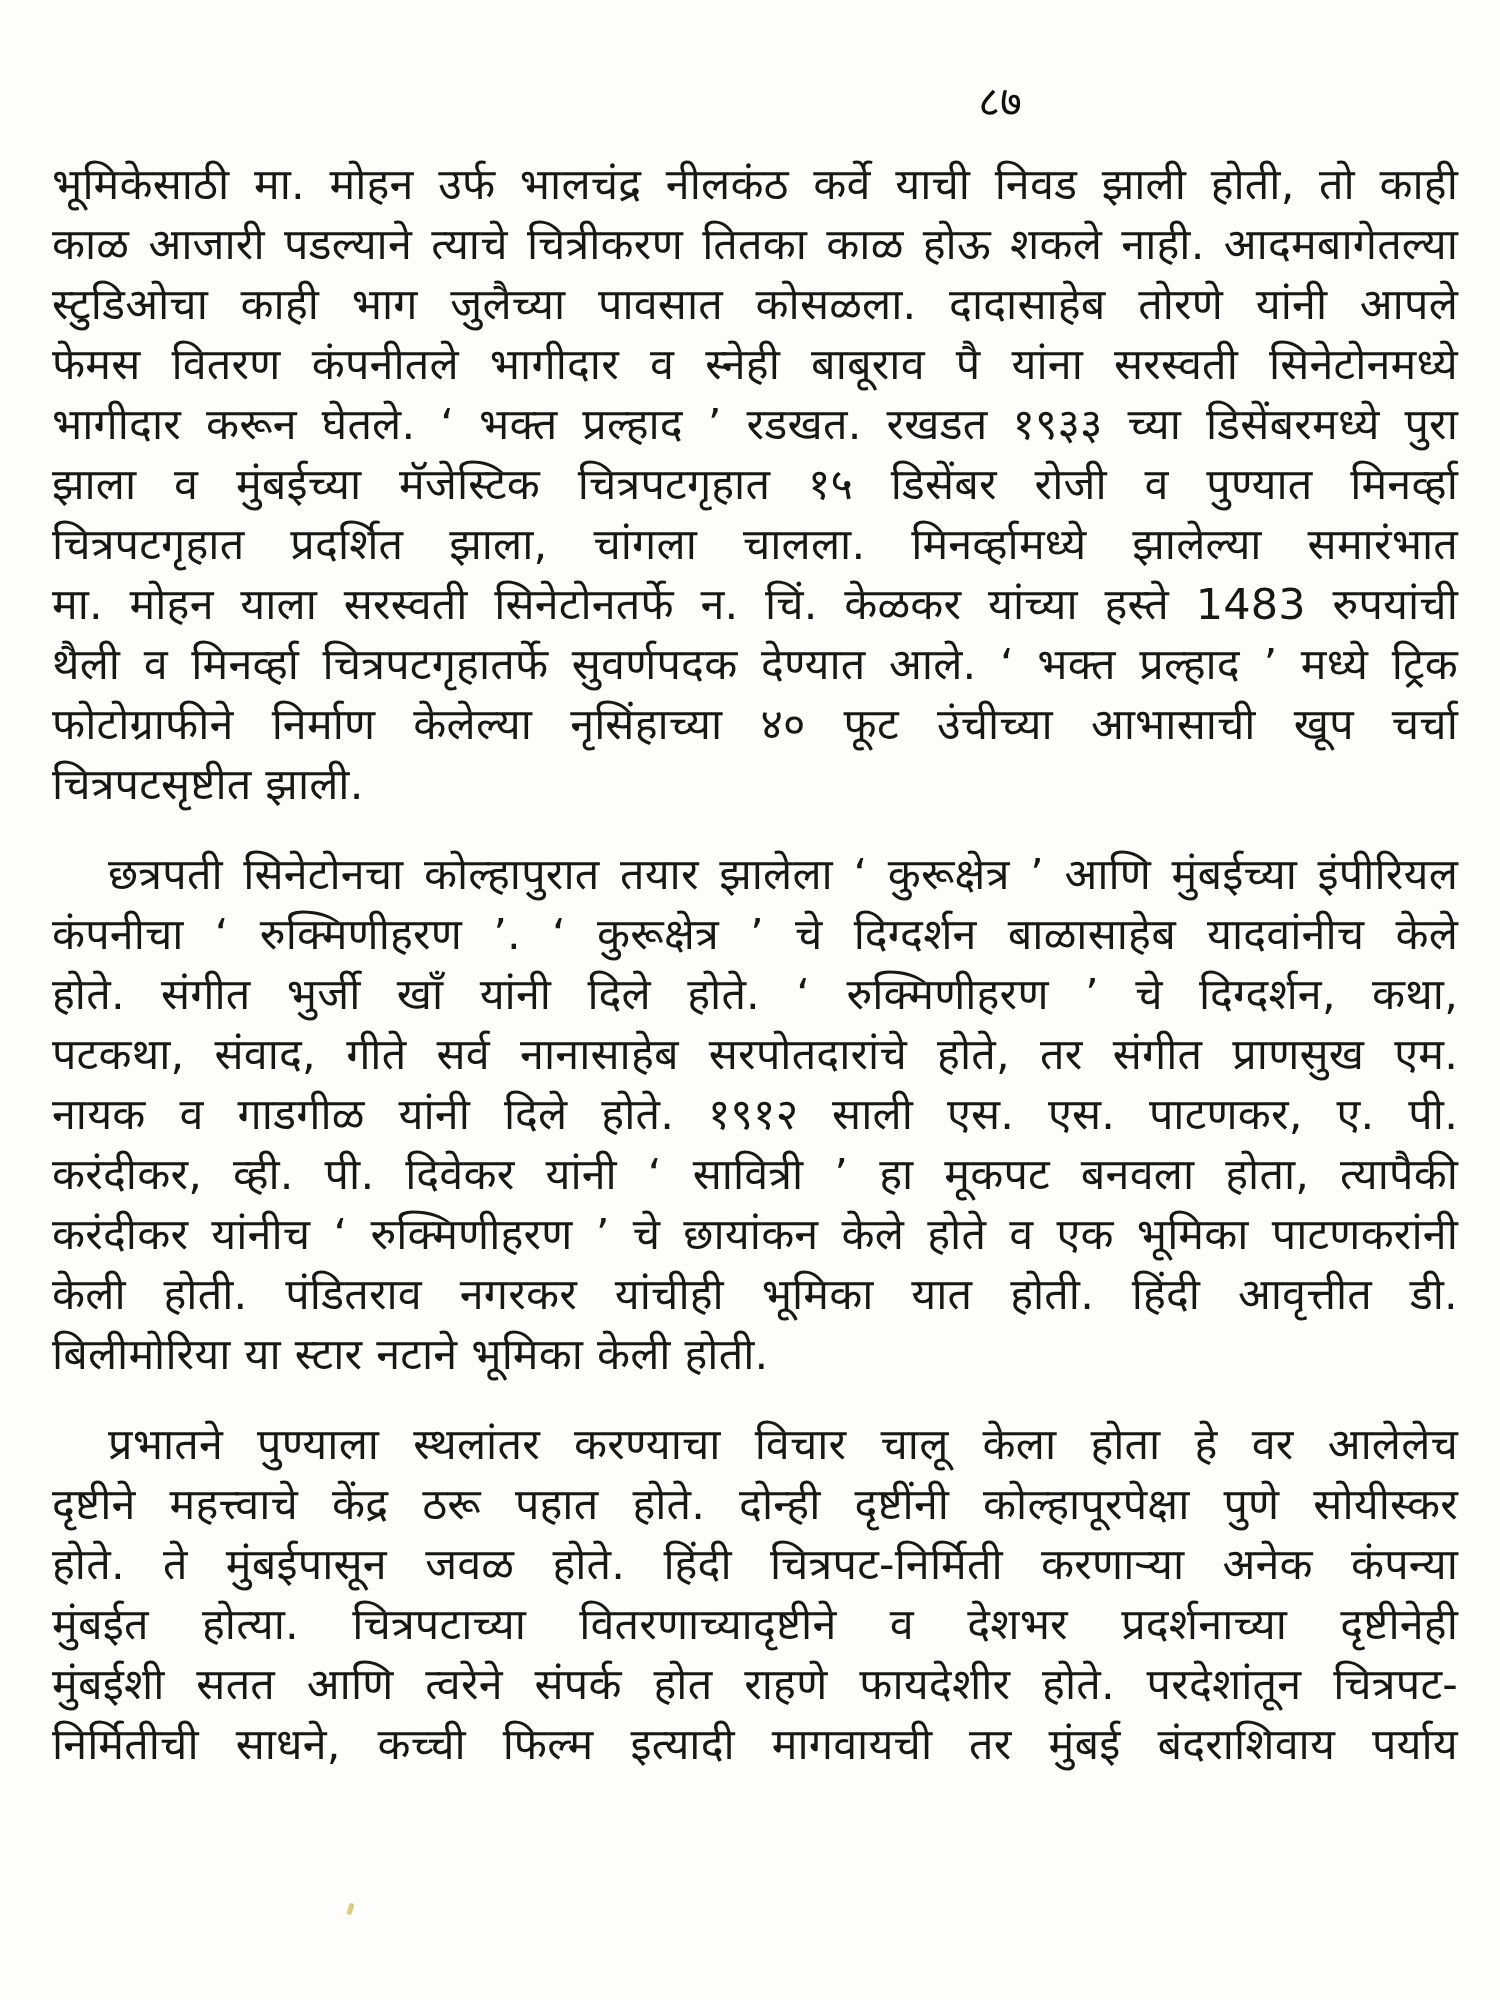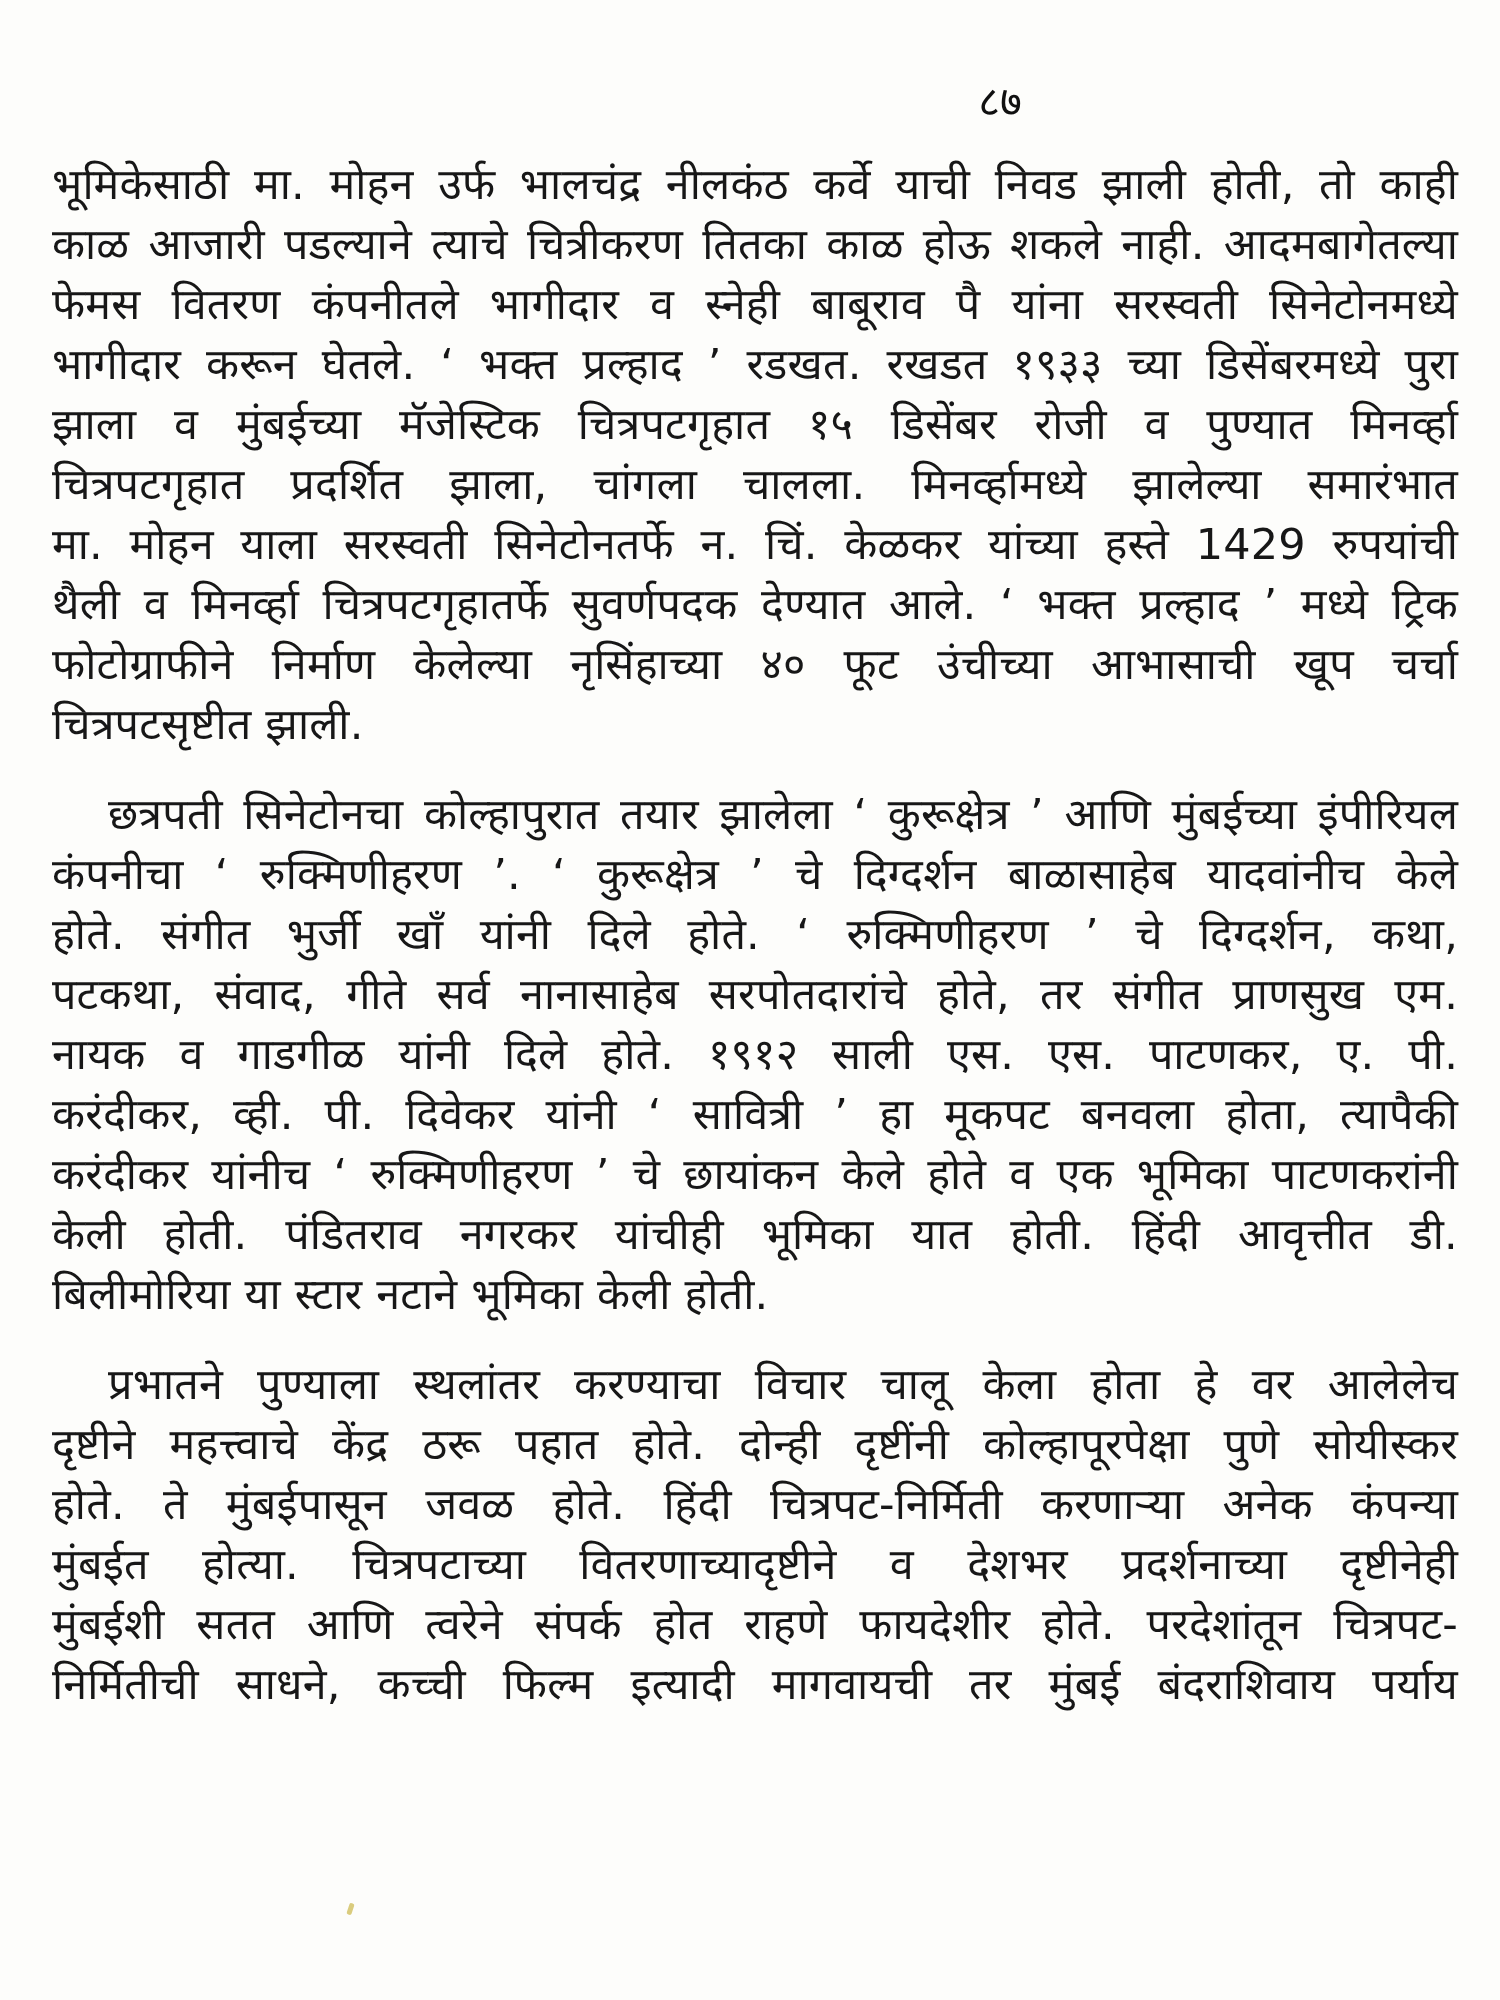--- a/index.html
+++ b/index.html
@@ -78,25 +78,26 @@
 
 <div class="page">
 
   <div class="page-number">८७</div>
 
   <div class="text-block">
 
     <div class="para">
       <div class="line">भूमिकेसाठी मा. मोहन उर्फ भालचंद्र नीलकंठ कर्वे याची निवड झाली होती, तो काही</div>
       <div class="line">काळ आजारी पडल्याने त्याचे चित्रीकरण तितका काळ होऊ शकले नाही. आदमबागेतल्या</div>
+      <div class="line">स्टुडिओचा काही भाग जुलैच्या पावसात कोसळला. दादासाहेब तोरणे यांनी आपले</div>
       <div class="line">फेमस वितरण कंपनीतले भागीदार व स्नेही बाबूराव पै यांना सरस्वती सिनेटोनमध्ये</div>
       <div class="line">भागीदार करून घेतले. ‘ भक्त प्रल्हाद ’ रडखत. रखडत १९३३ च्या डिसेंबरमध्ये पुरा</div>
       <div class="line">झाला व मुंबईच्या मॅजेस्टिक चित्रपटगृहात १५ डिसेंबर रोजी व पुण्यात मिनर्व्हा</div>
       <div class="line">चित्रपटगृहात प्रदर्शित झाला, चांगला चालला. मिनर्व्हामध्ये झालेल्या समारंभात</div>
-      <div class="line">मा. मोहन याला सरस्वती सिनेटोनतर्फे न. चिं. केळकर यांच्या हस्ते 1429 रुपयांची</div>
+      <div class="line">मा. मोहन याला सरस्वती सिनेटोनतर्फे न. चिं. केळकर यांच्या हस्ते 1483 रुपयांची</div>
       <div class="line">थैली व मिनर्व्हा चित्रपटगृहातर्फे सुवर्णपदक देण्यात आले. ‘ भक्त प्रल्हाद ’ मध्ये ट्रिक</div>
       <div class="line">फोटोग्राफीने निर्माण केलेल्या नृसिंहाच्या ४० फूट उंचीच्या आभासाची खूप चर्चा</div>
       <div class="line line--last">चित्रपटसृष्टीत झाली.</div>
     </div>
 
     <div class="para para--indent">
       <div class="line">छत्रपती सिनेटोनचा कोल्हापुरात तयार झालेला ‘ कुरूक्षेत्र ’ आणि मुंबईच्या इंपीरियल</div>
       <div class="line">कंपनीचा ‘ रुक्मिणीहरण ’. ‘ कुरूक्षेत्र ’ चे दिग्दर्शन बाळासाहेब यादवांनीच केले</div>
       <div class="line">होते. संगीत भुर्जी खाँ यांनी दिले होते. ‘ रुक्मिणीहरण ’ चे दिग्दर्शन, कथा,</div>
       <div class="line">पटकथा, संवाद, गीते सर्व नानासाहेब सरपोतदारांचे होते, तर संगीत प्राणसुख एम.</div>

